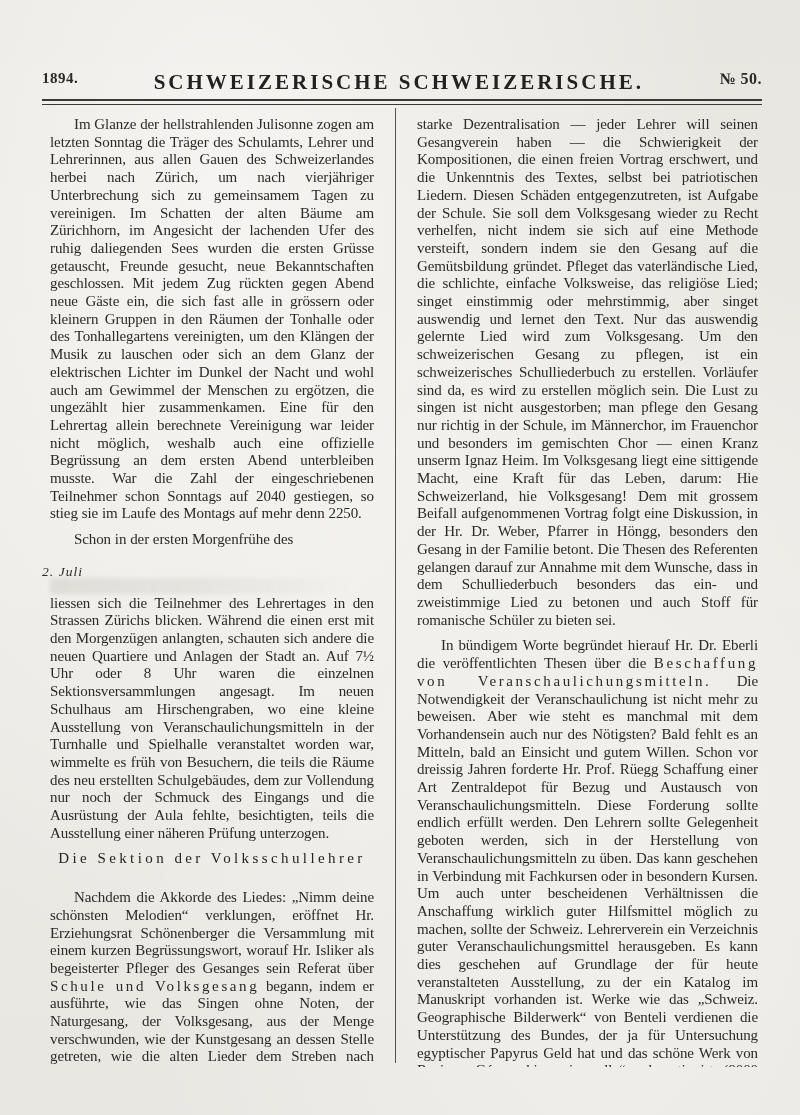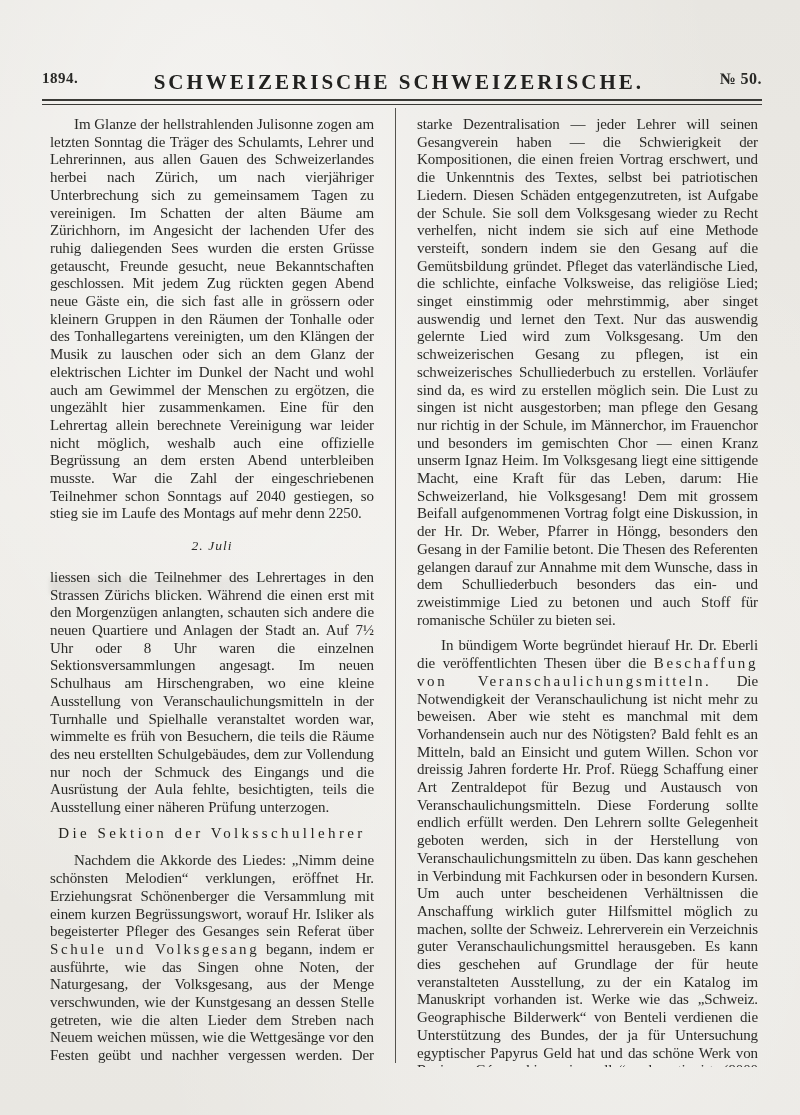--- a/index.html
+++ b/index.html
@@ -50,26 +50,26 @@
     text-align:center;font-weight:bold;font-size:11.5px;
     letter-spacing:.8px;margin:0 0 8px 0;color:#33322f;
   }
   .blk{
     margin:8px;text-align:justify;
     font-size:15px;line-height:17.7px;
     letter-spacing:-0.1px;word-spacing:.2px;
   }
   .blk.indent{text-indent:24px;}
   .blk.center-italic{
-    text-align:center;font-style:italic;font-size:13.5px;
+    text-align:left;font-style:italic;font-size:13.5px;
     letter-spacing:1px;margin:14px 0;
   }
   .blk.heading-spaced{
     text-align:center;letter-spacing:3.4px;font-size:15px;
-    margin:6px 0 10px 0;color:#24241f;text-indent:0;
+    margin:6px 0 21px 0;color:#24241f;text-indent:0;
   }
   .seg-italic{}
   .seg-spaced{letter-spacing:2.6px;}
   
   .bleed{
     position:absolute;left:50px;top:578px;width:300px;height:16px;
     background:linear-gradient(90deg,rgba(120,118,110,.14),rgba(120,118,110,.08) 60%,rgba(120,118,110,0));
     filter:blur(2px);pointer-events:none;
   }
 </style>
@@ -84,20 +84,21 @@
     <span class="mast-issue">№ 50.</span>
   </div>
   <div class="head-rule"></div>
 
   <div class="bleed"></div>
 
   <div class="columns">
     <div class="col col-left">
       <div>
           <p class="blk para indent"><span>Im Glanze der hellstrahlenden Julisonne zogen am letzten Sonntag die Träger des Schulamts, Lehrer und Lehrerinnen, aus allen Gauen des Schweizerlandes herbei nach Zürich, um nach vierjähriger Unterbrechung sich zu gemeinsamem Tagen zu vereinigen. Im Schatten der alten Bäume am Zürichhorn, im Angesicht der lachenden Ufer des ruhig daliegenden Sees wurden die ersten Grüsse getauscht, Freunde gesucht, neue Bekanntschaften geschlossen. Mit jedem Zug rückten gegen Abend neue Gäste ein, die sich fast alle in grössern oder kleinern Gruppen in den Räumen der Tonhalle oder des Tonhallegartens vereinigten, um den Klängen der Musik zu lauschen oder sich an dem Glanz der elektrischen Lichter im Dunkel der Nacht und wohl auch am Gewimmel der Menschen zu ergötzen, die ungezählt hier zusammenkamen. Eine für den Lehrertag allein berechnete Vereinigung war leider nicht möglich, weshalb auch eine offizielle Begrüssung an dem ersten Abend unterbleiben musste. War die Zahl der eingeschriebenen Teilnehmer schon Sonntags auf 2040 gestiegen, so stieg sie im Laufe des Montags auf mehr denn 2250.</span></p>
+          <p class="blk para indent"><span>Schon in der ersten Morgenfrühe des</span></p>
           <p class="blk center-italic"><span>2. Juli</span></p>
           <p class="blk para"><span>liessen sich die Teilnehmer des Lehrertages in den Strassen Zürichs blicken. Während die einen erst mit den Morgenzügen anlangten, schauten sich andere die neuen Quartiere und Anlagen der Stadt an. Auf 7½ Uhr oder 8 Uhr waren die einzelnen Sektionsversammlungen angesagt. Im neuen Schulhaus am Hirschengraben, wo eine kleine Ausstellung von Veranschaulichungsmitteln in der Turnhalle und Spielhalle veranstaltet worden war, wimmelte es früh von Besuchern, die teils die Räume des neu erstellten Schulgebäudes, dem zur Vollendung nur noch der Schmuck des Eingangs und die Ausrüstung der Aula fehlte, besichtigten, teils die Ausstellung einer näheren Prüfung unterzogen.</span></p>
           <p class="blk heading-spaced"><span>Die Sektion der Volksschullehrer</span></p>
           <p class="blk para indent"><span>Nachdem die Akkorde des Liedes: „Nimm deine schönsten Melodien“ verklungen, eröffnet Hr. Erziehungsrat </span><span class="seg-italic">Schönenberger</span><span> die Versammlung mit einem kurzen Begrüssungswort, worauf Hr. </span><span class="seg-italic">Isliker</span><span> als begeisterter Pfleger des Gesanges sein Referat über </span><span class="seg-spaced">Schule und Volksgesang</span><span> begann, indem er ausführte, wie das Singen ohne Noten, der Naturgesang, der Volksgesang, aus der Menge verschwunden, wie der Kunstgesang an dessen Stelle getreten, wie die alten Lieder dem Streben nach Neuem weichen müssen, wie die Wettgesänge vor den Festen geübt und nachher vergessen werden. Der Gesang hat sich in den Konzertsaal oder das Vereinslokal zurückgezogen; er ist verstummt da, wo er hingehört, in der Natur, wie im „Kreise der Lieben“. Dazu kommen eine</span></p>
         </div>
     </div>
     <div class="col-divider"></div>
     <div class="col col-right">
       <div>
           <p class="blk para"><span>starke Dezentralisation — jeder Lehrer will seinen Gesangverein haben — die Schwierigkeit der Kompositionen, die einen freien Vortrag erschwert, und die Unkenntnis des Textes, selbst bei patriotischen Liedern. Diesen Schäden entgegenzutreten, ist Aufgabe der Schule. Sie soll dem Volksgesang wieder zu Recht verhelfen, nicht indem sie sich auf eine Methode versteift, sondern indem sie den Gesang auf die Gemütsbildung gründet. Pfleget das vaterländische Lied, die schlichte, einfache Volksweise, das religiöse Lied; singet einstimmig oder mehrstimmig, aber singet auswendig und lernet den Text. Nur das auswendig gelernte Lied wird zum Volksgesang. Um den schweizerischen Gesang zu pflegen, ist ein schweizerisches Schulliederbuch zu erstellen. Vorläufer sind da, es wird zu erstellen möglich sein. Die Lust zu singen ist nicht ausgestorben; man pflege den Gesang nur richtig in der Schule, im Männerchor, im Frauenchor und besonders im gemischten Chor — einen Kranz unserm Ignaz Heim. Im Volksgesang liegt eine sittigende Macht, eine Kraft für das Leben, darum: Hie Schweizerland, hie Volksgesang! Dem mit grossem Beifall aufgenommenen Vortrag folgt eine Diskussion, in der Hr. Dr. Weber, Pfarrer in Höngg, besonders den Gesang in der Familie betont. Die Thesen des Referenten gelangen darauf zur Annahme mit dem Wunsche, dass in dem Schulliederbuch besonders das ein- und zweistimmige Lied zu betonen und auch Stoff für romanische Schüler zu bieten sei.</span></p>

